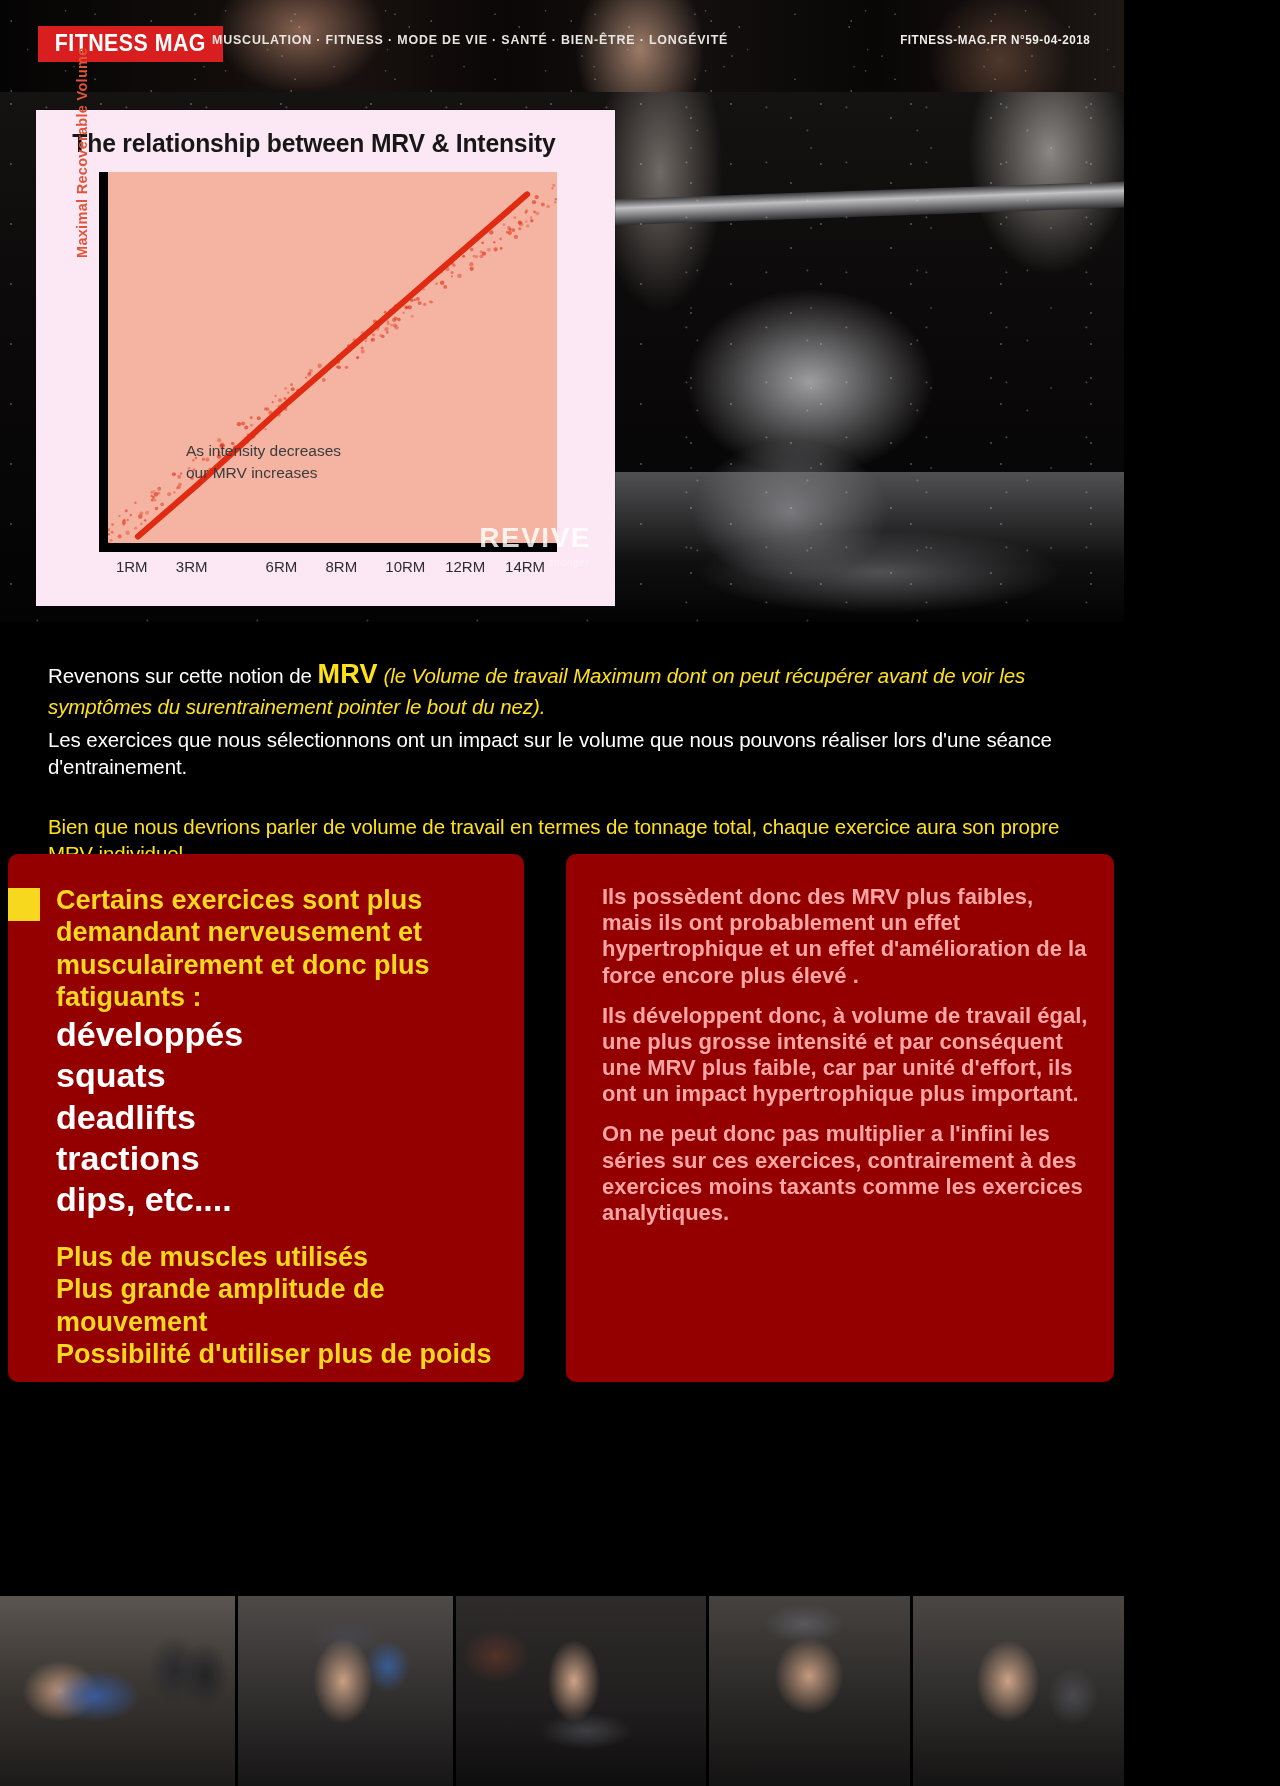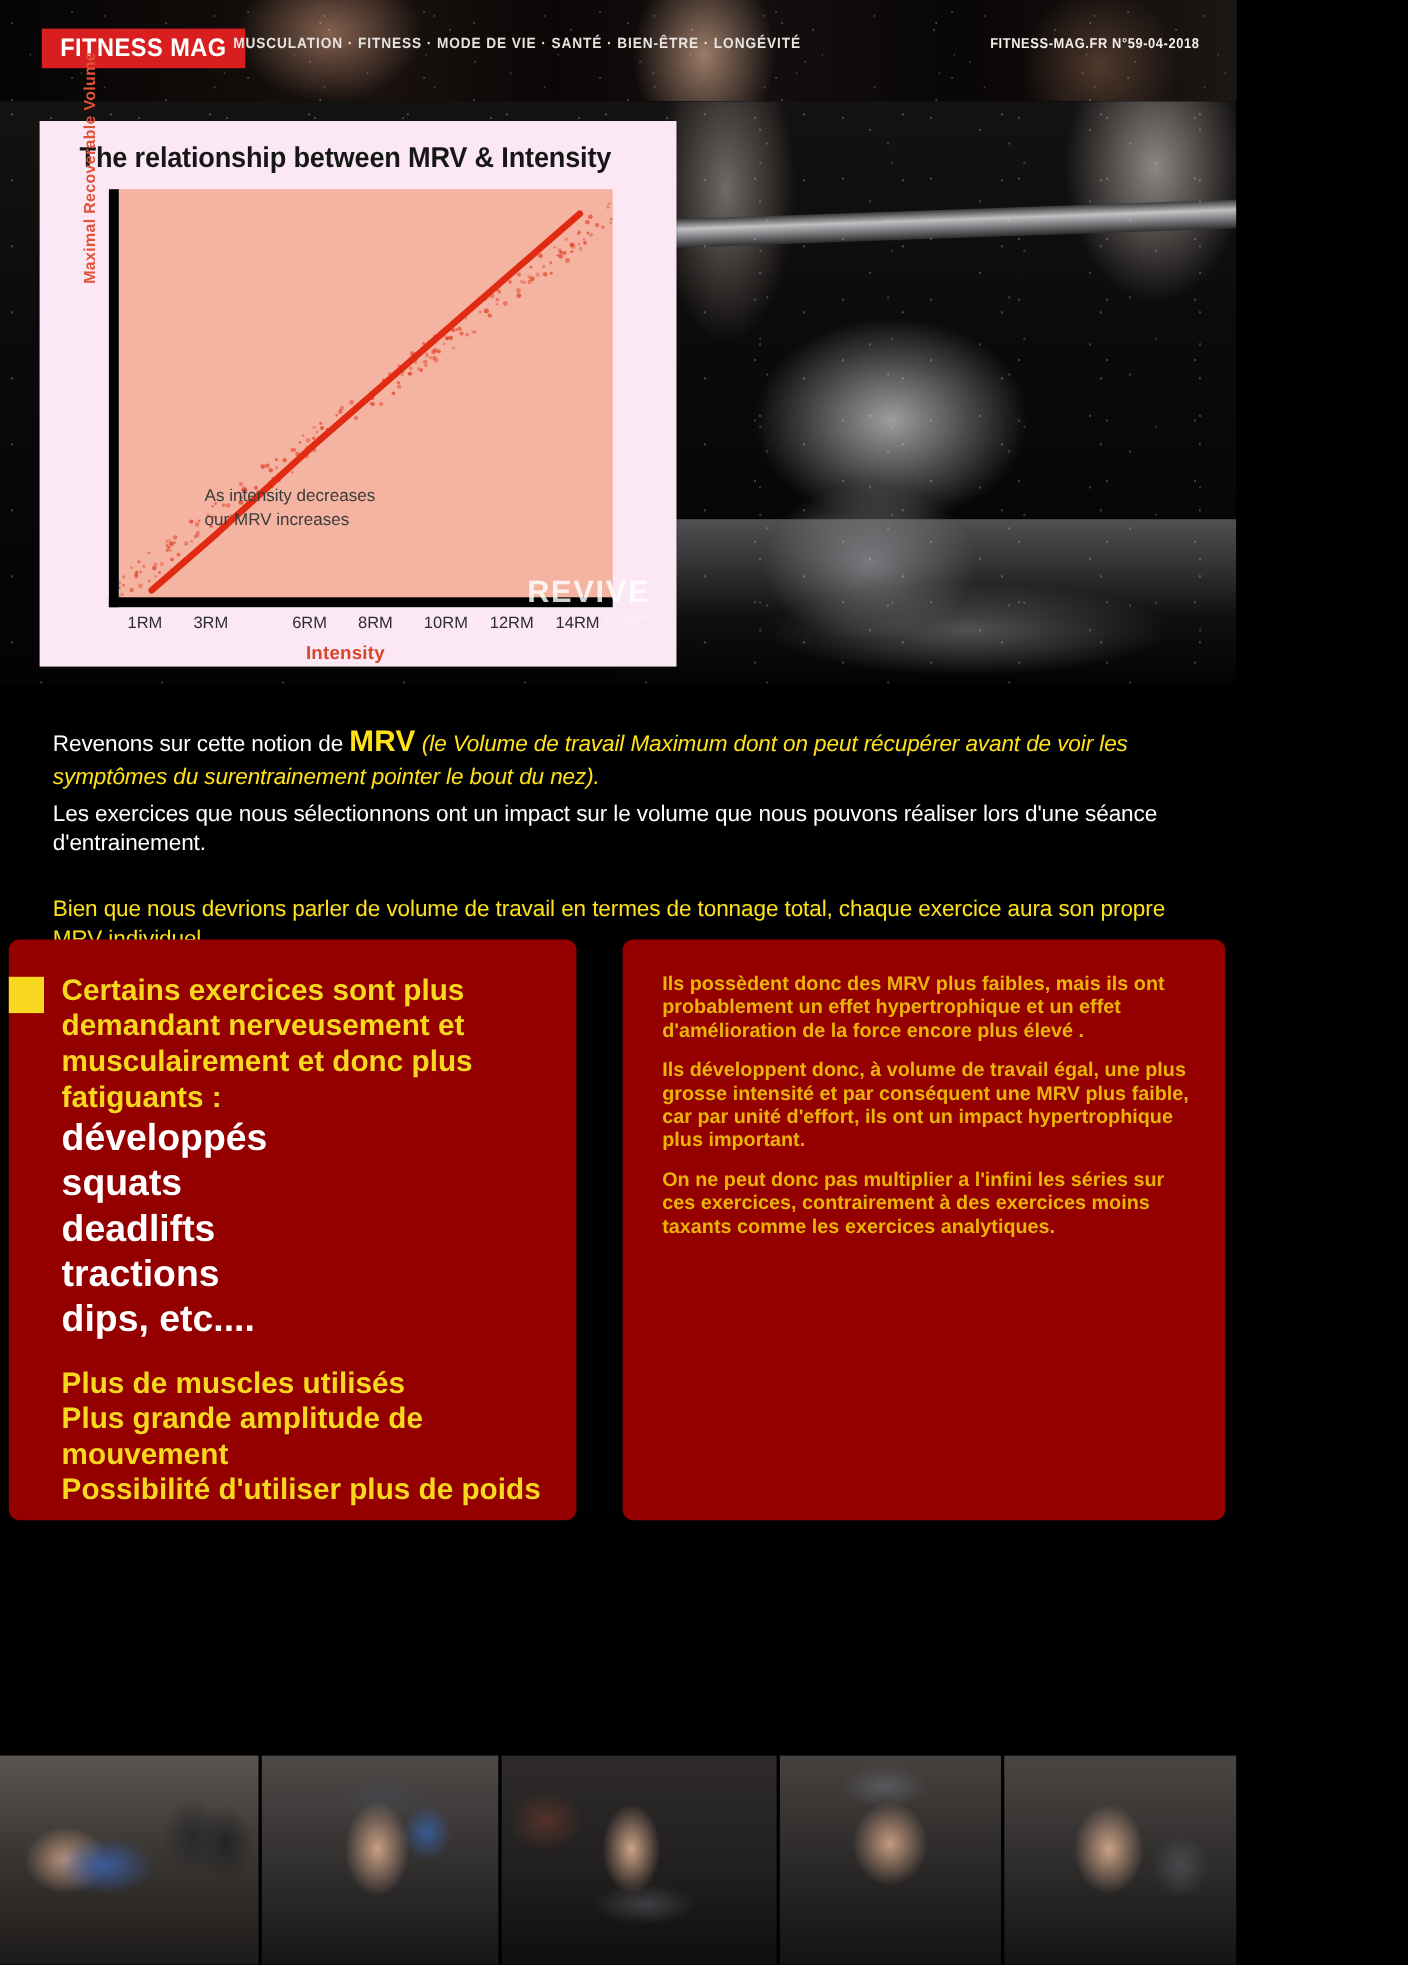--- a/index.html
+++ b/index.html
@@ -97,21 +97,21 @@
 
   
   .redbox{position:absolute;background:#940000;border-radius:10px;}
   .redbox-left{left:8px;top:854px;width:516px;height:528px;}
   .redbox-right{left:566px;top:854px;width:548px;height:528px;}
   .bullet-sq{position:absolute;left:8px;top:888px;width:32px;height:33px;background:#f7d81e;}
   .rb-inner-l{position:absolute;left:48px;top:30px;width:452px;}
   .rb-inner-r{position:absolute;left:36px;top:30px;width:486px;}
   .rb-yellow{color:#f7d81e;font-weight:bold;font-size:27px;line-height:1.20;}
   .rb-white{color:#ffffff;font-weight:bold;font-size:34px;line-height:1.22;}
-  .rb-body{color:#eab308;font-weight:bold;font-size:18px;line-height:1.19;}
+  .rb-body{color:#fca5a5;font-weight:bold;font-size:22px;line-height:1.19;}
   .rb-gap{height:20px;}
   .rb-gap-sm{height:14px;}
 
   
   .strip{position:absolute;left:0;bottom:0;width:1124px;height:190px;display:flex;gap:3px;
          background:#000;}
   .ph{position:relative;overflow:hidden;background:#111;}
   .ph1{width:236px;}
   .ph2{width:216px;}
   .ph3{width:252px;}
@@ -408,21 +408,20 @@
 
   <div class="xticks" id="xticks">
       <div class="xtick" style="left: 16.9333px;">1RM</div>
       <div class="xtick" style="left: 76.8px;">3RM</div>
       <div class="xtick" style="left: 166.6px;">6RM</div>
       <div class="xtick" style="left: 226.467px;">8RM</div>
       <div class="xtick" style="left: 286.333px;">10RM</div>
       <div class="xtick" style="left: 346.2px;">12RM</div>
       <div class="xtick" style="left: 406.067px;">14RM</div>
     </div>
-  <div class="xaxis-label">Intensity</div>
 </div>
 
 <div class="bodytext">
   <p>
     <span>Revenons sur cette notion de </span><span class="mrv-big">MRV</span><span class="yi"> (le Volume de travail Maximum dont on peut récupérer avant de voir les symptômes du surentrainement pointer le bout du nez).</span>
   </p>
   <p>Les exercices que nous sélectionnons ont un impact sur le volume que nous pouvons réaliser lors d'une séance d'entrainement.</p>
   <div class="spacer"></div>
   <p class="y">Bien que nous devrions parler de volume de travail en termes de tonnage total, chaque exercice aura son propre MRV individuel</p>
 </div>

